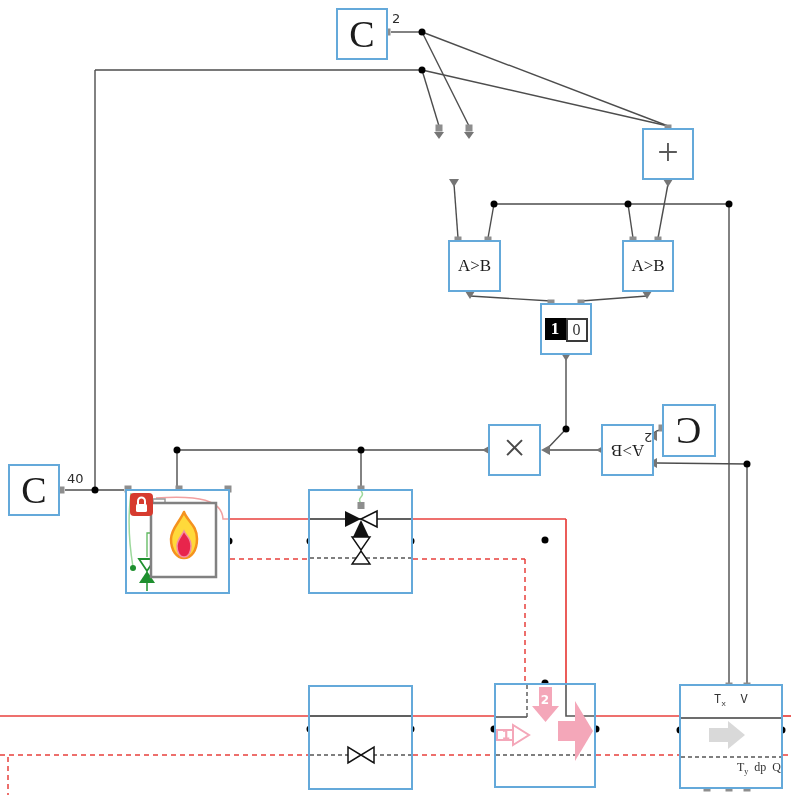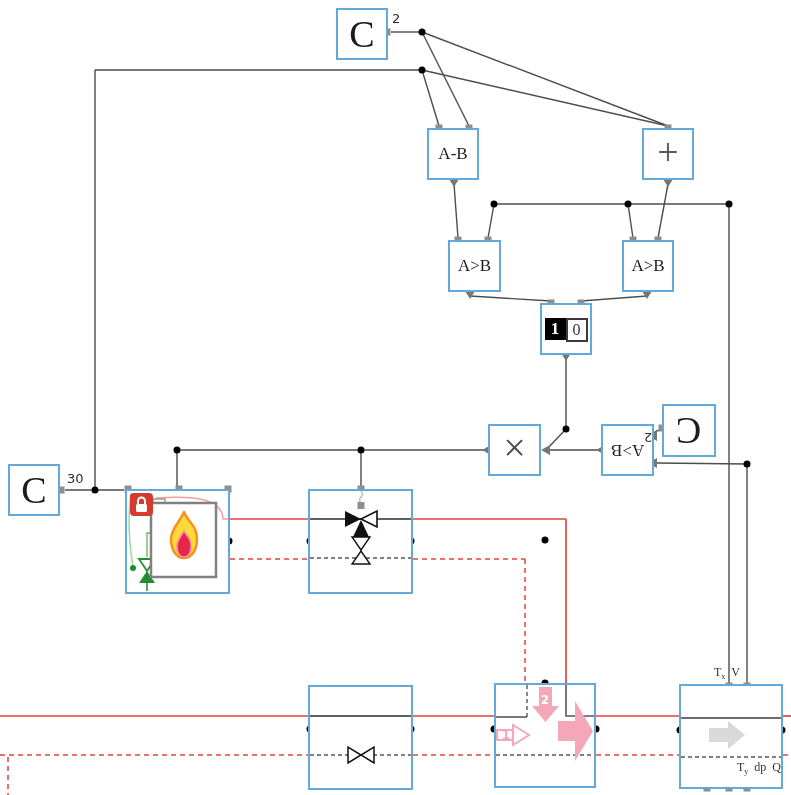--- a/index.html
+++ b/index.html
@@ -150,23 +150,20 @@
     <circle cx="680" cy="730" r="3.5"></circle>
     <circle cx="782" cy="730" r="3.5"></circle>
   </g>
 </svg>
 
 <div class="blk b52" style="left:336px;top:8px;">
   <span class="cglyph">C</span>
 </div>
 <div class="lbl" style="left:392px;top:11px;">2</div>
 
-<div class="blk b52" style="left:427px;top:128px;">
-  <span class="oplabel">A-B</span>
-</div>
 
 <div class="blk b52" style="left:642px;top:128px;">
   <span class="plus">+</span>
 </div>
 
 <div class="blk" style="left:448px;top:240px;width:53px;height:52px;">
   <span class="oplabel">A&gt;B</span>
 </div>
 
 <div class="blk b52" style="left:622px;top:240px;">
@@ -189,21 +186,21 @@
 </div>
 
 <div class="blk" style="left:662px;top:404px;width:54px;height:53px;">
   <span class="cglyph rot180">C</span>
 </div>
 <div class="lbl rot180" style="left:644px;top:430px;">2</div>
 
 <div class="blk b52" style="left:8px;top:464px;">
   <span class="cglyph">C</span>
 </div>
-<div class="lbl" style="left:67px;top:471px;">30</div>
+<div class="lbl" style="left:67px;top:471px;">40</div>
 
 <div class="blk proc" style="left:125px;top:489px;">
   <svg width="101" height="101" viewBox="0 0 101 101">
     <path d="M29,7 C72,4 95,9 96,28 L101,28" stroke="#f2a0a0" stroke-width="1.5" fill="none"></path>
     <path d="M4,2 C1,24 2,52 6,76" stroke="#9cd89c" stroke-width="1.5" fill="none"></path>
     <path d="M20,66 V42 H24" stroke="#5cb85c" stroke-width="1.3" fill="none"></path>
     <circle cx="6" cy="77" r="3" fill="#1e8f2e"></circle>
     <g>
       <polygon points="12,68 28,68 20,80" fill="#ffffff" stroke="#1e8f2e" stroke-width="1.8"></polygon>
       <polygon points="12,92 28,92 20,80" fill="#1e8f2e"></polygon>
@@ -278,20 +275,20 @@
 <div class="blk" style="left:679px;top:684px;width:104px;height:105px;">
   <svg width="100" height="101" viewBox="0 0 100 101">
     <line x1="0" y1="32" x2="100" y2="32" stroke="#3d3d3d" stroke-width="1.6"></line>
     <line x1="0" y1="71" x2="100" y2="71" stroke="#555555" stroke-width="1.4" stroke-dasharray="4 3"></line>
     <g fill="#d9d9d9">
       <rect x="28" y="42" width="19" height="14"></rect>
       <polygon points="47,35 47,63 64,49"></polygon>
     </g>
   </svg>
 </div>
-<div class="sensor-label" style="left:714px;top:665px;">
+<div class="sensor-label" style="left:714px;top:693px;font-family:Liberation Mono, monospace;">
   <span>T</span><sub>x</sub>&nbsp;&nbsp;<span>V</span>
 </div>
 <div class="sensor-label" style="left:737px;top:760px;">
   <span>T</span><sub>y</sub>&nbsp;&nbsp;<span>dp</span>&nbsp;&nbsp;<span>Q</span>
 </div>
 
 </div>
 
 </body></html>

